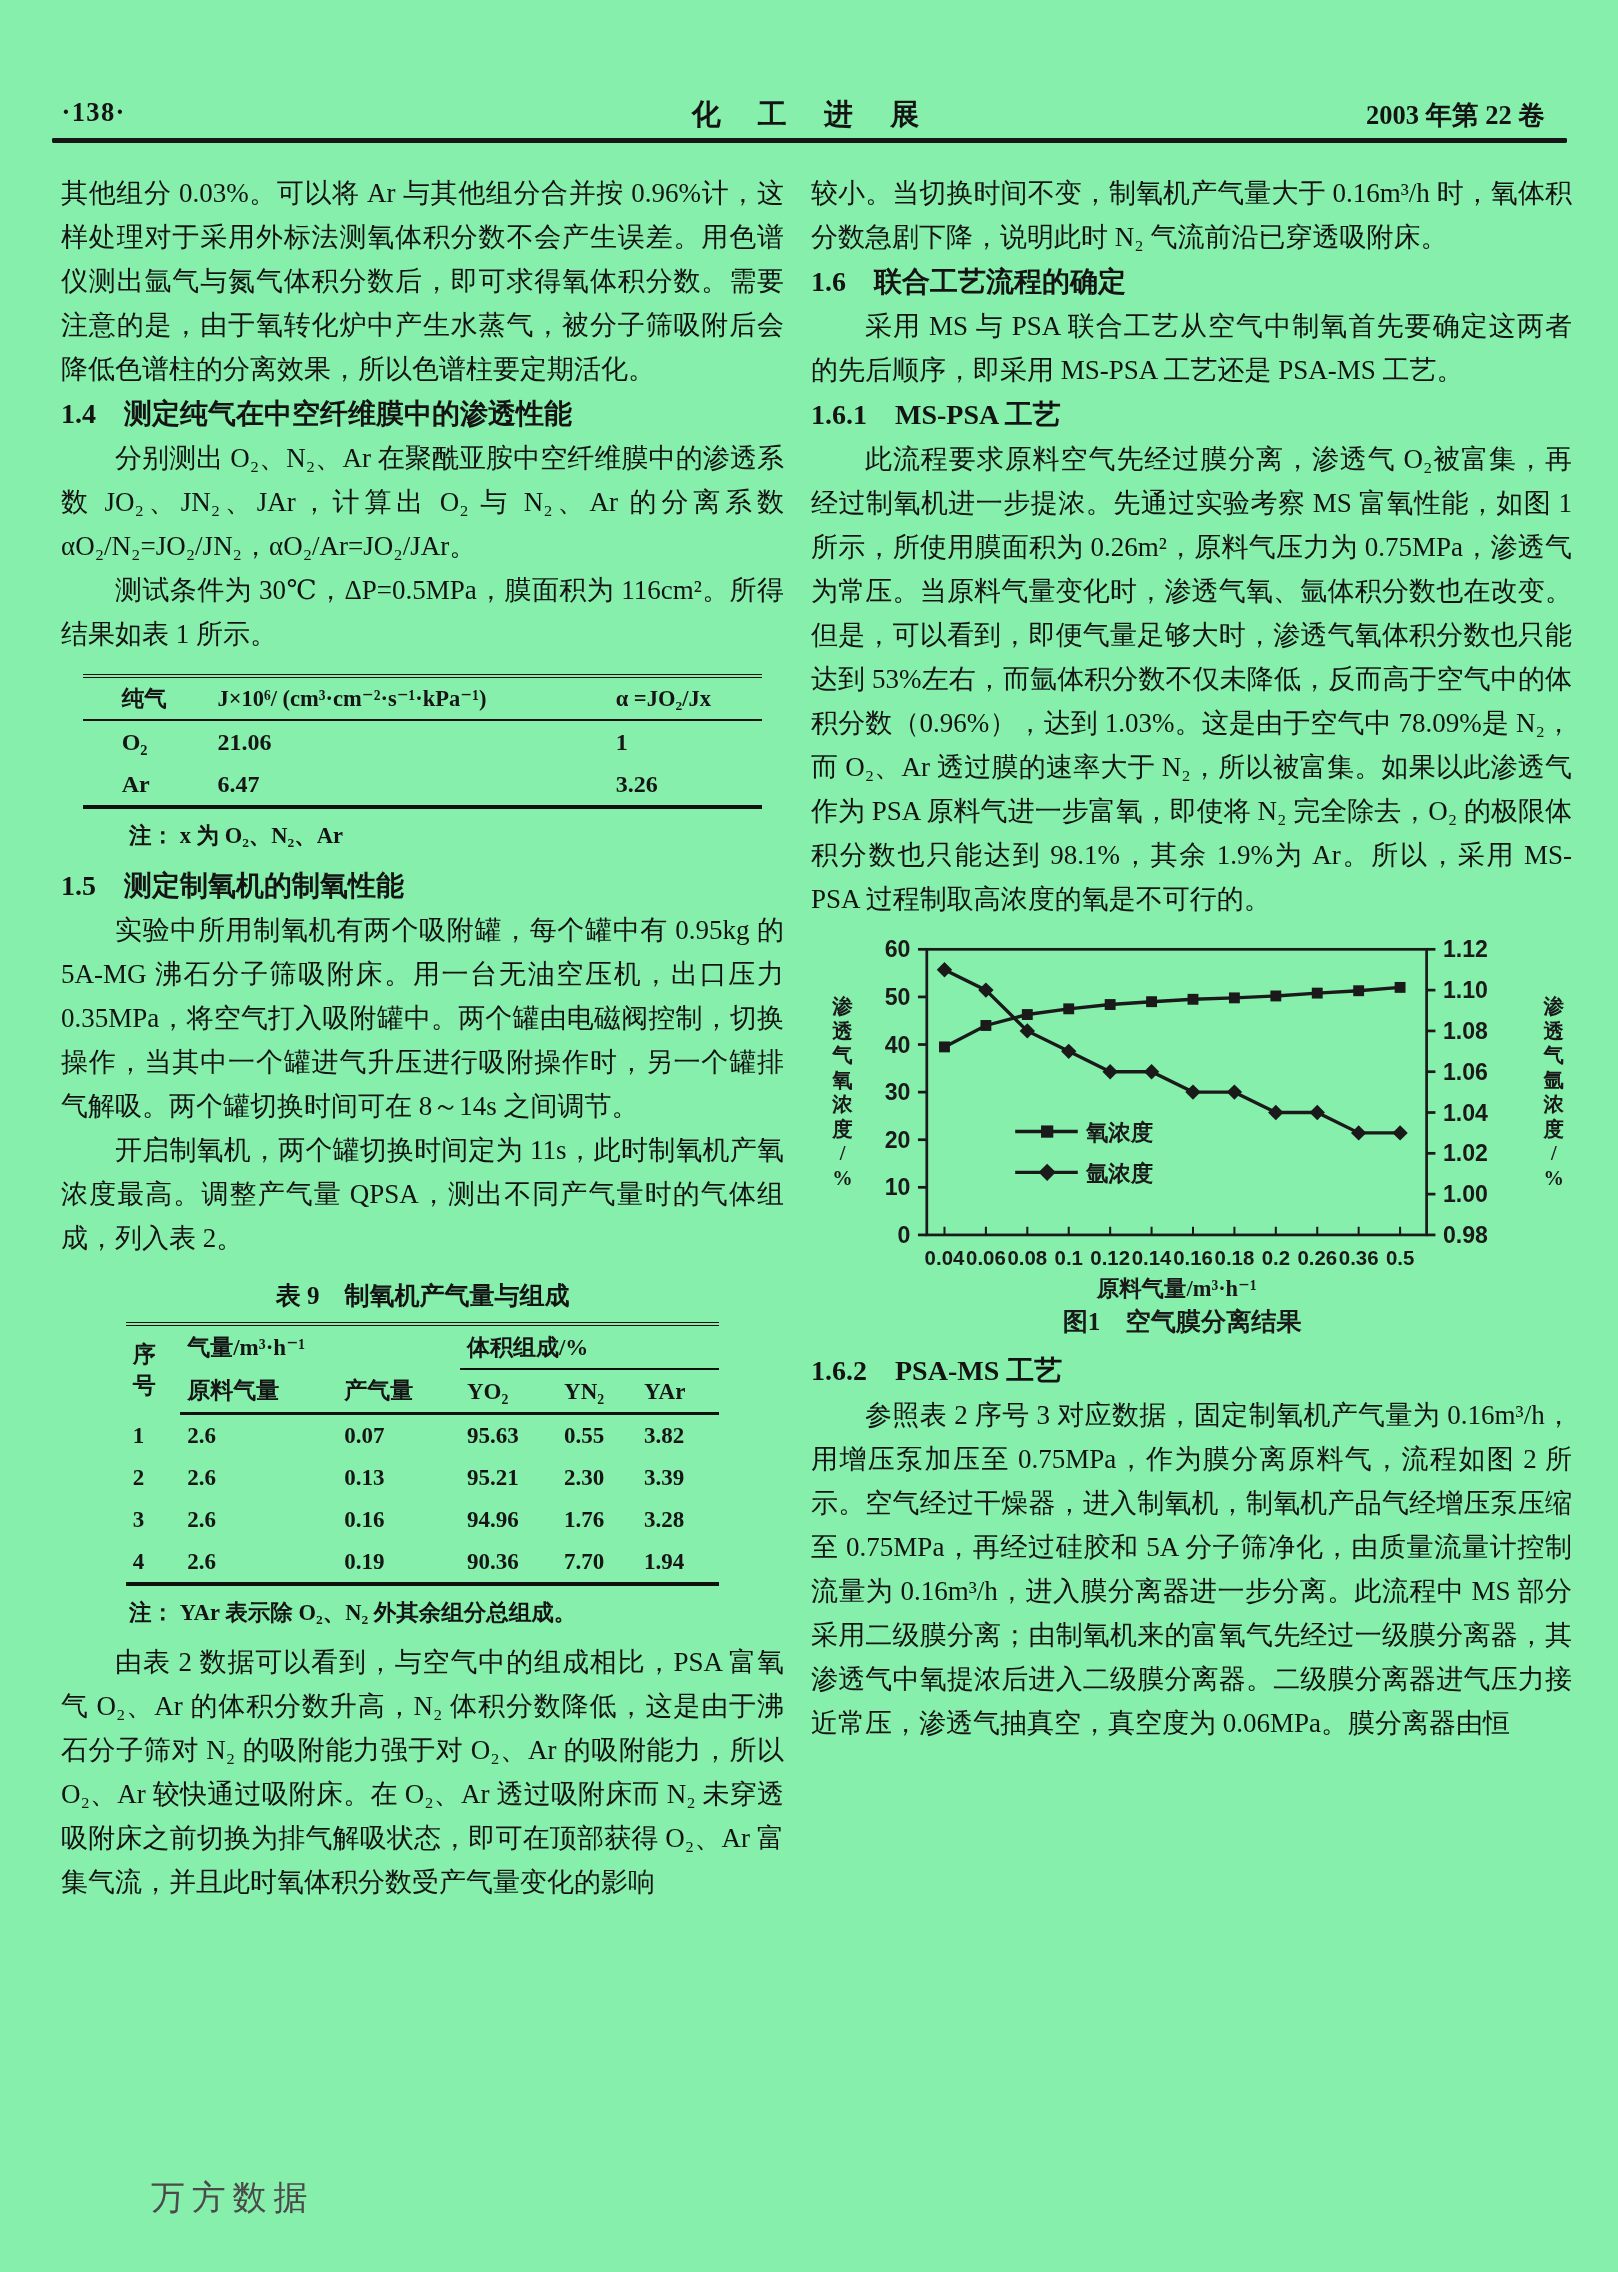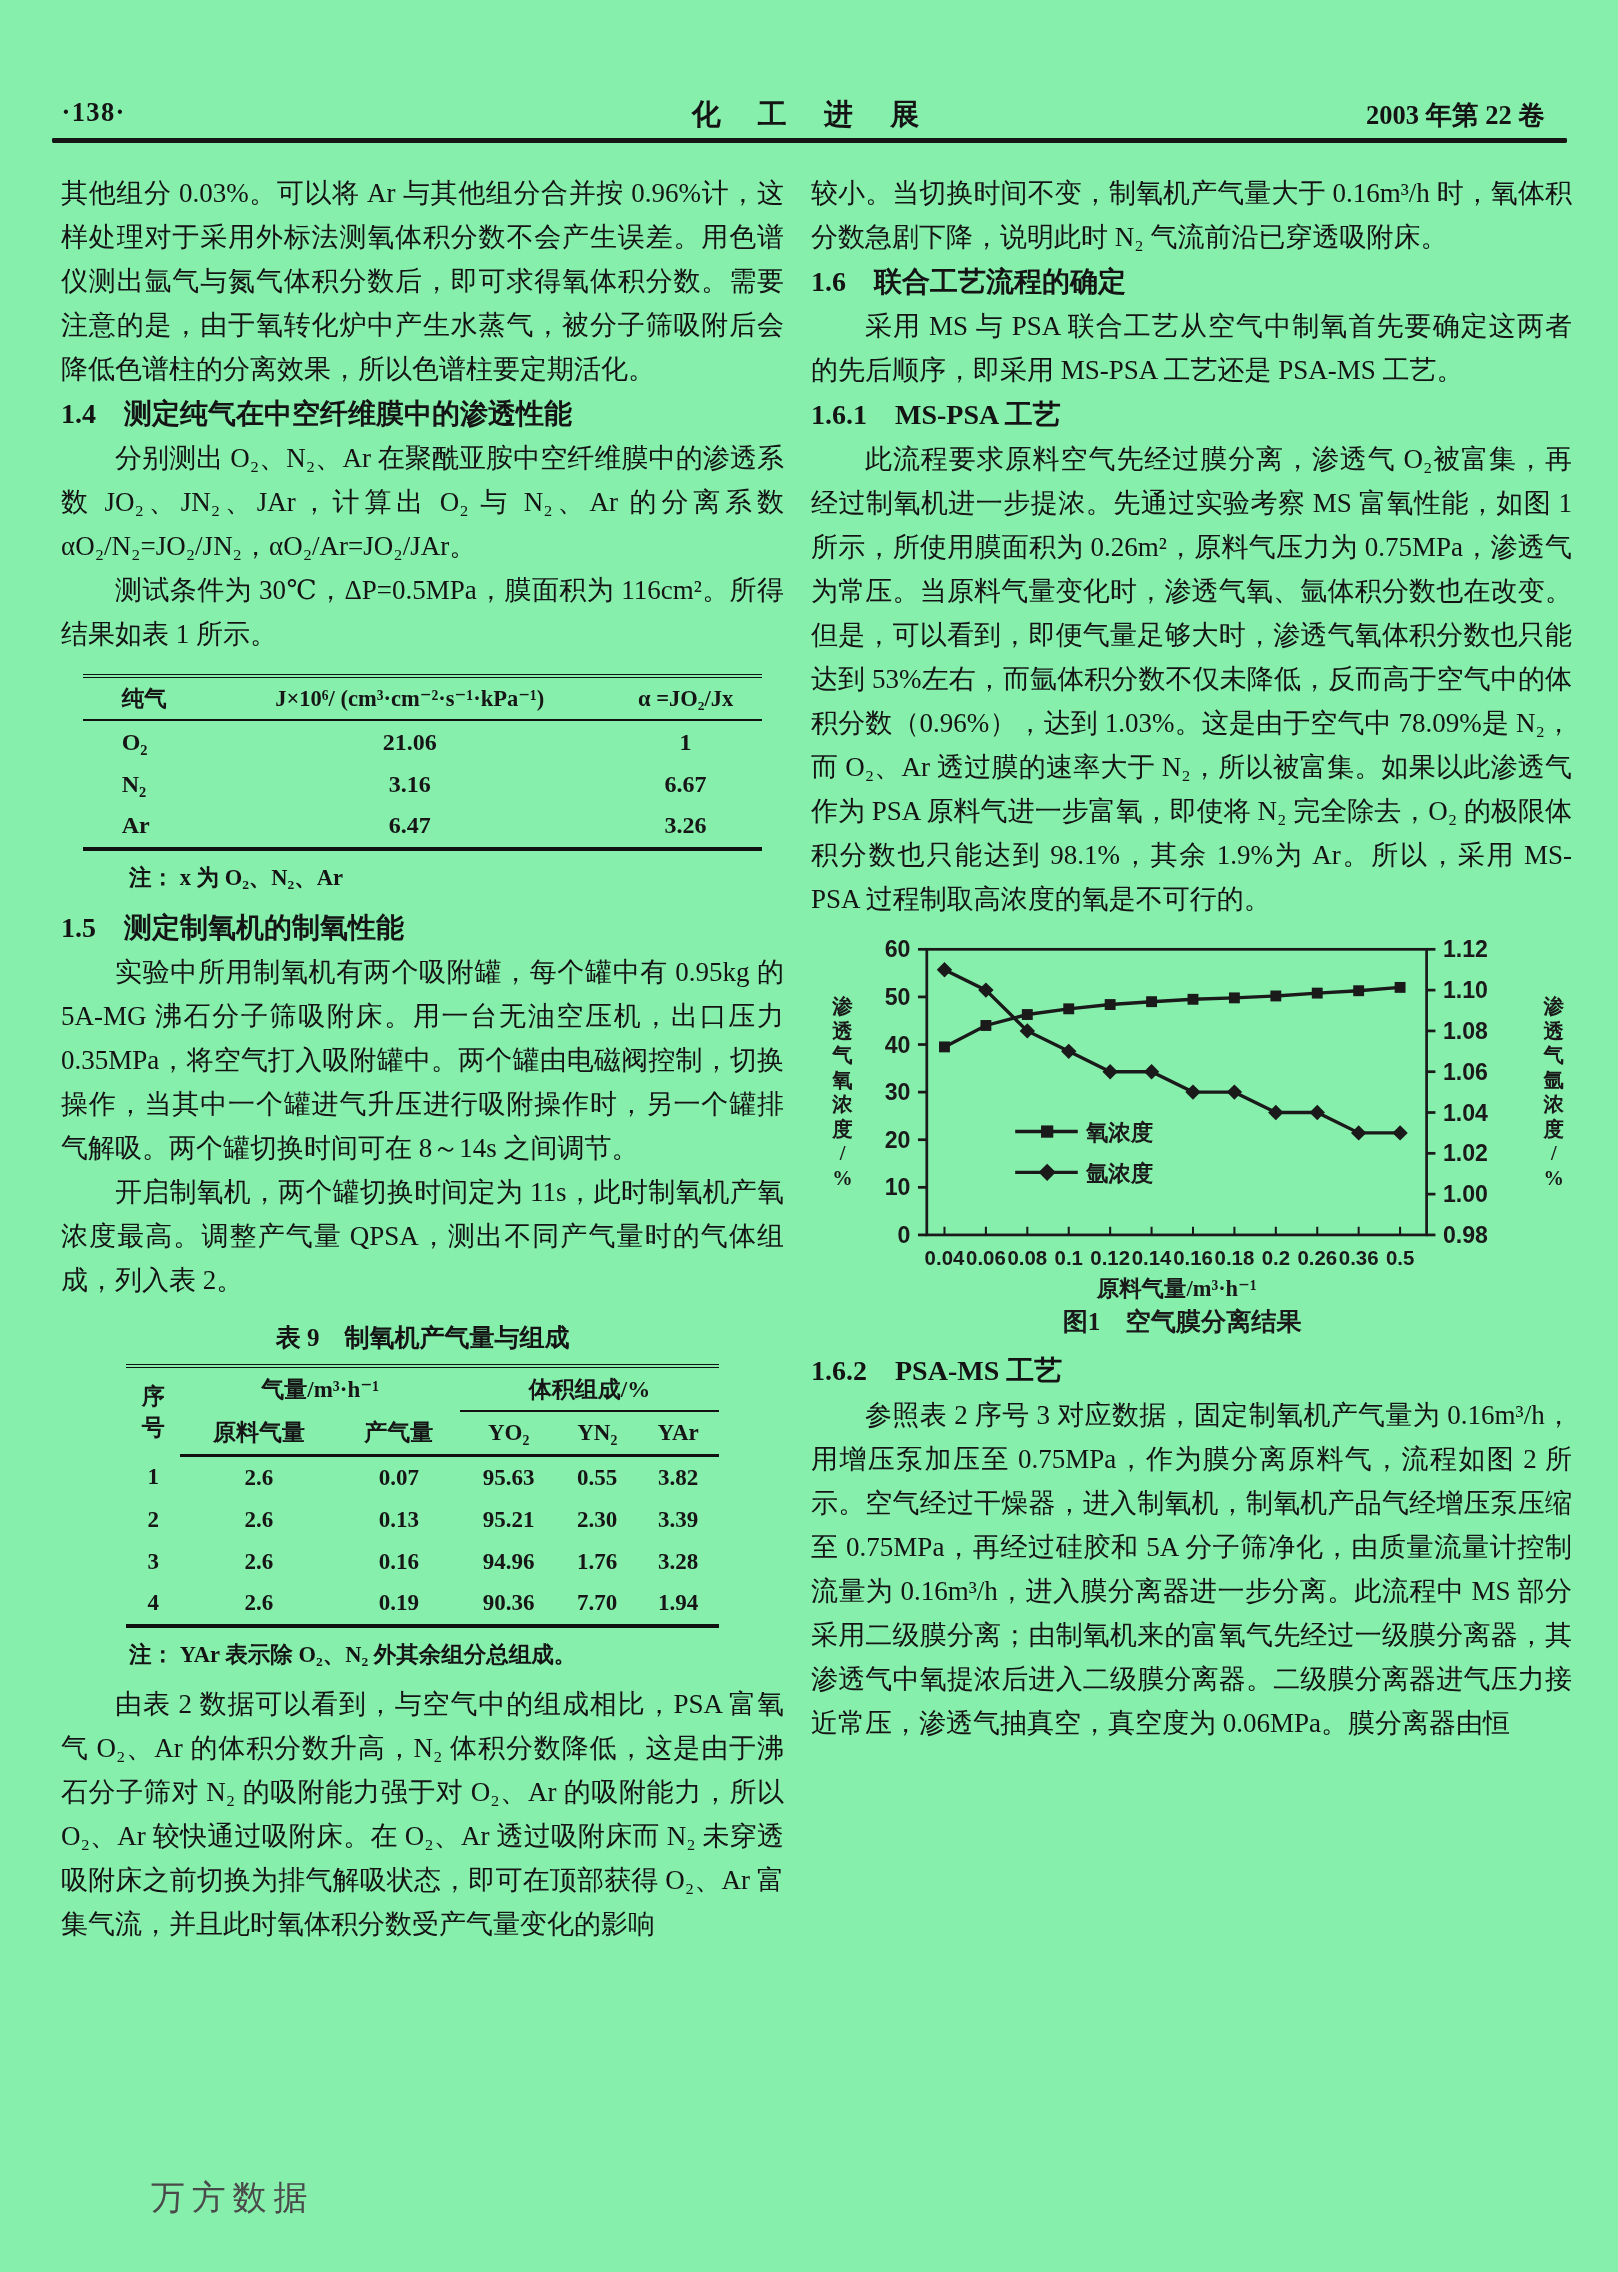--- a/index.html
+++ b/index.html
@@ -21,21 +21,21 @@
   .col{position:absolute;top:171px;font-size:27px;line-height:44px;text-align:justify;}
   #col-left{left:61px;width:723px;}
   #col-right{left:811px;width:761px;}
   .para{margin:0;text-indent:2em;}
   .para.cont{text-indent:0;}
   .sec-head{margin:0;font-weight:bold;font-size:28px;line-height:45px;text-align:left;}
   
   .tbl-block{margin:17.7px 0 12.2px 0;}
   .tbl-title{text-align:center;font-weight:bold;font-size:25px;line-height:35px;margin-bottom:9.5px;}
   table.datatable{border-collapse:collapse;margin:0 auto;font-size:24px;color:#161616;}
-  table.datatable td,table.datatable th{padding:5.4px 6.8px;font-weight:bold;text-align:center;line-height:31px;}
+  table.datatable td,table.datatable th{padding:5.4px 6.8px;font-weight:bold;line-height:31px;}
   #table1{width:94%;border-top:4.8px double #111;border-bottom:4.1px solid #111;}
   #table1 thead th{border-bottom:2.7px solid #111;font-size:22.5px;}
   #table1 td:first-child,#table1 th:first-child{text-align:left;padding-left:39px;}
   #table2{width:82%;border-top:4.8px double #111;border-bottom:4.1px solid #111;}
   #table2 .grp-underline{border-bottom:2.7px solid #111;}
   #table2 thead tr:last-child th{border-bottom:3.4px solid #111;}
   #table2 th,#table2 td{font-size:23px;}
   .vwrap{white-space:pre-line;line-height:30px;}
   .tbl-note{font-size:22.5px;line-height:31px;margin-top:11px;padding-left:68px;text-align:left;font-weight:bold;}
   
@@ -68,25 +68,20 @@
             <th>纯气</th>
             <th>J×10⁶/ (cm³·cm⁻²·s⁻¹·kPa⁻¹)</th>
             <th>α =JO₂/Jx</th>
           </tr>
         </thead>
         <tbody>
           <tr>
             <td>O₂</td>
             <td>21.06</td>
             <td>1</td>
-          </tr>
-          <tr>
-            <td>N₂</td>
-            <td>3.16</td>
-            <td>6.67</td>
           </tr>
           <tr>
             <td>Ar</td>
             <td>6.47</td>
             <td>3.26</td>
           </tr>
         </tbody>
       </table>
       <div class="tbl-note">注：  x 为 O₂、N₂、Ar</div>
     </div>

